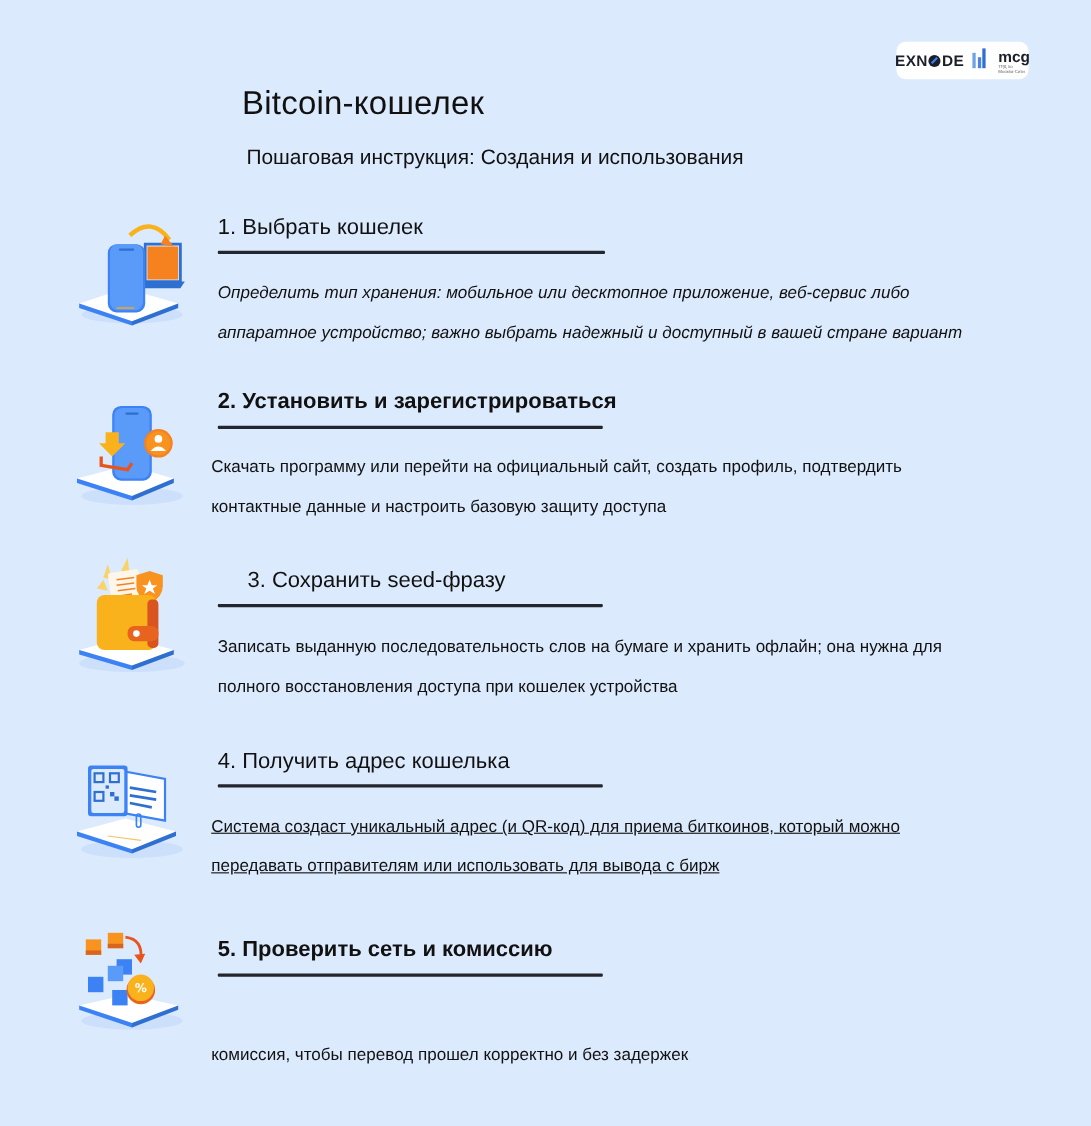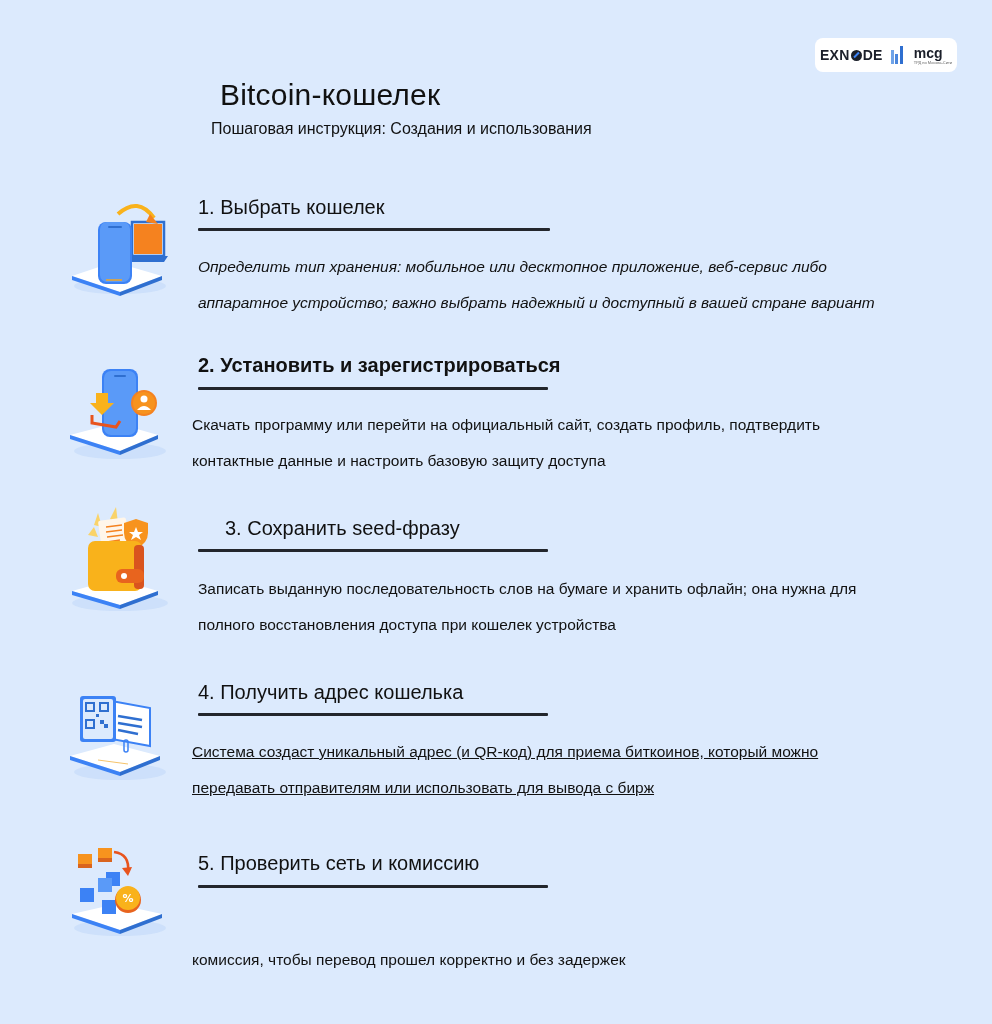--- a/index.html
+++ b/index.html
@@ -6,21 +6,21 @@
     body {
       width: 992px; height: 1024px;
       background: #dceafd;
       font-family: "Liberation Sans", "DejaVu Sans", sans-serif;
       color: #111;
       position: relative;
       overflow: hidden;
     }
     .logo-badge {
       position: absolute; left: 815px; top: 38px;
-      width: 142px; height: 34px;
+      width: 120px; height: 34px;
       background: #ffffff; border-radius: 8px;
       display: flex; align-items: center; justify-content: center; gap: 8px;
     }
     .logo-exnode {
       font-weight: 700; font-size: 14px; letter-spacing: 0.3px; color: #1b1f2a;
       display: flex; align-items: center;
     }
     .logo-exnode .o-mark {
       display: inline-block; width: 11px; height: 11px; border-radius: 50%;
       background: #1b1f2a; position: relative; margin: 0 1px;
@@ -36,21 +36,21 @@
     .mcg-word { font-size: 14px; font-weight: 700; color: #1b1f2a; }
     .mcg-sub { font-size: 4px; color: #666; margin-top: 1px; }
 
     .page-title {
       position: absolute; left: 208px; top: 66px;
       font-size: 30px; font-weight: 400; margin: 12px; color: #111;
       letter-spacing: 0.2px;
     }
     .page-subtitle {
       position: absolute; left: 208px; top: 117px;
-      font-size: 16px; margin: 3px; color: #111;
+      font-size: 19px; margin: 16px; color: #111;
     }
 
     .step { position: absolute; left: 0; width: 992px; }
     .step-icon { position: absolute; width: 120px; height: 110px; }
     .step-title {
       position: absolute; font-size: 20px; margin: 0; color: #111; white-space: nowrap;
     }
     .step-rule {
       position: absolute; height: 3px; background: #23262c; border-radius: 1px;
     }
@@ -212,19 +212,19 @@
       <path d="M64 32 L70 40 L74 31 Z" fill="#e8541e"></path>
       <rect x="48" y="36" width="14" height="14" fill="#3c82f5"></rect>
       <rect x="40" y="42" width="14" height="14" fill="#5a9af8"></rect>
       <rect x="22" y="52" width="14" height="14" fill="#3c82f5"></rect>
       <rect x="44" y="64" width="14" height="14" fill="#3c82f5"></rect>
       <circle cx="70" cy="64" r="13" fill="#e8641e"></circle>
       <circle cx="70" cy="62" r="12" fill="#f9b21b"></circle>
       <text x="70" y="66" font-size="11" text-anchor="middle" fill="#fff" font-family="DejaVu Sans, sans-serif" font-weight="700">%</text>
     </svg>
   </div>
-  <h3 class="step-title" style="left:198px; top:852px; font-weight:400;">5. Проверить сеть и комиссию</h3>
+  <h3 class="step-title" style="left:198px; top:852px; font-weight:700;">5. Проверить сеть и комиссию</h3>
   <div class="step-rule" style="left:198px; top:885px; width:350px;"></div>
   <p class="step-desc" style="left:192px; top:906px;">
     <br>
     <span>комиссия, чтобы перевод прошел корректно и без задержек</span>
   </p>
 </section>
 
 </body></html>

